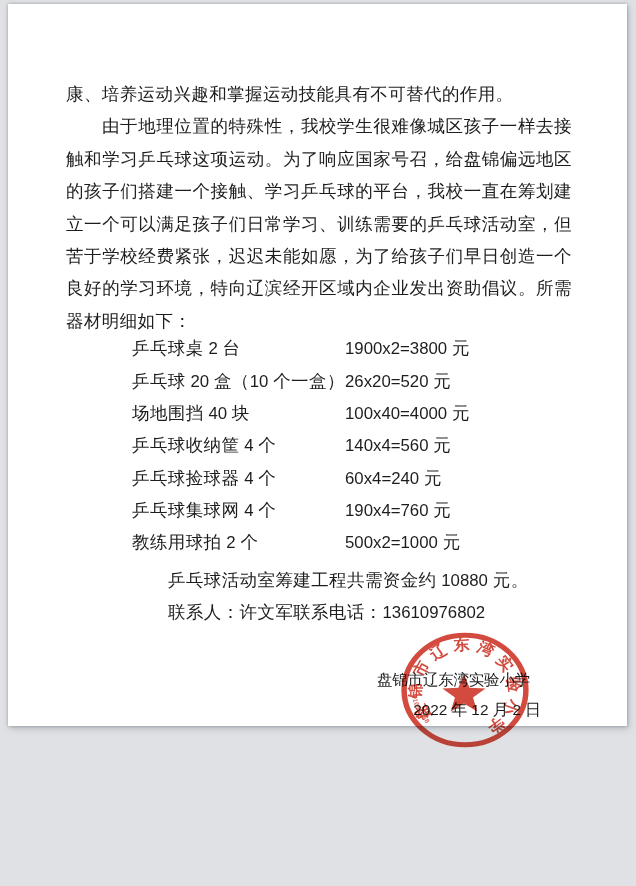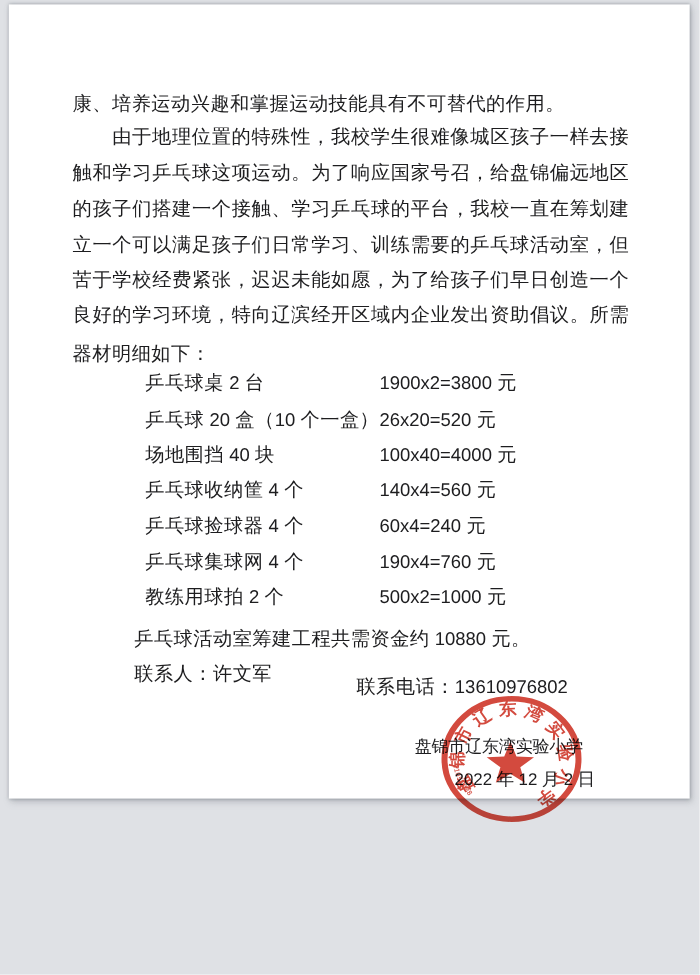--- a/index.html
+++ b/index.html
@@ -11,27 +11,27 @@
   .page{
     position:absolute;left:8px;top:4px;width:619px;height:722px;
     background:#ffffff;
     box-shadow:0 0 3px rgba(100,105,115,.55), 2px 3px 6px rgba(120,125,135,.35);
   }
   .flow{
     position:absolute;left:58px;top:74px;width:506px;
     font-size:17.5px;color:#1d1d1f;letter-spacing:.4px;
   }
   .tline{height:32.4px;line-height:32.4px;overflow:hidden;}
-  .j{text-align:justify;text-align-last:justify;text-justify:inter-character;font-family:Liberation Mono, monospace;}
+  .j{text-align:justify;text-align-last:justify;text-justify:inter-character;}
   .indent{text-indent:36px;}
   .items-row{display:grid;grid-template-columns:66px 213px 1fr;height:32.4px;line-height:23px;}
   .items-row .cell{overflow:hidden;white-space:nowrap;}
   .total-row,.contact-row{height:32.4px;line-height:32.4px;position:relative;white-space:nowrap;}
-  .lead{display:inline-block;margin-left:56px;}
-  .phone{position:absolute;left:227px;top:12px;margin-left:31px;}
+  .lead{display:inline-block;margin-left:102px;}
+  .phone{position:absolute;left:227px;top:0;}
   .num{font-family:"Liberation Sans","DejaVu Sans",sans-serif;font-size:0.96em;letter-spacing:0;}
   .sig-line{
     position:absolute;top:664px;right:97px;height:24px;line-height:24px;
     font-size:15.5px;color:#1d1d1f;letter-spacing:-0.2px;white-space:nowrap;
   }
   .date-line{
     position:absolute;top:694px;right:86px;height:24px;line-height:24px;
     font-size:16px;color:#1d1d1f;white-space:nowrap;
   }
   .seal{

